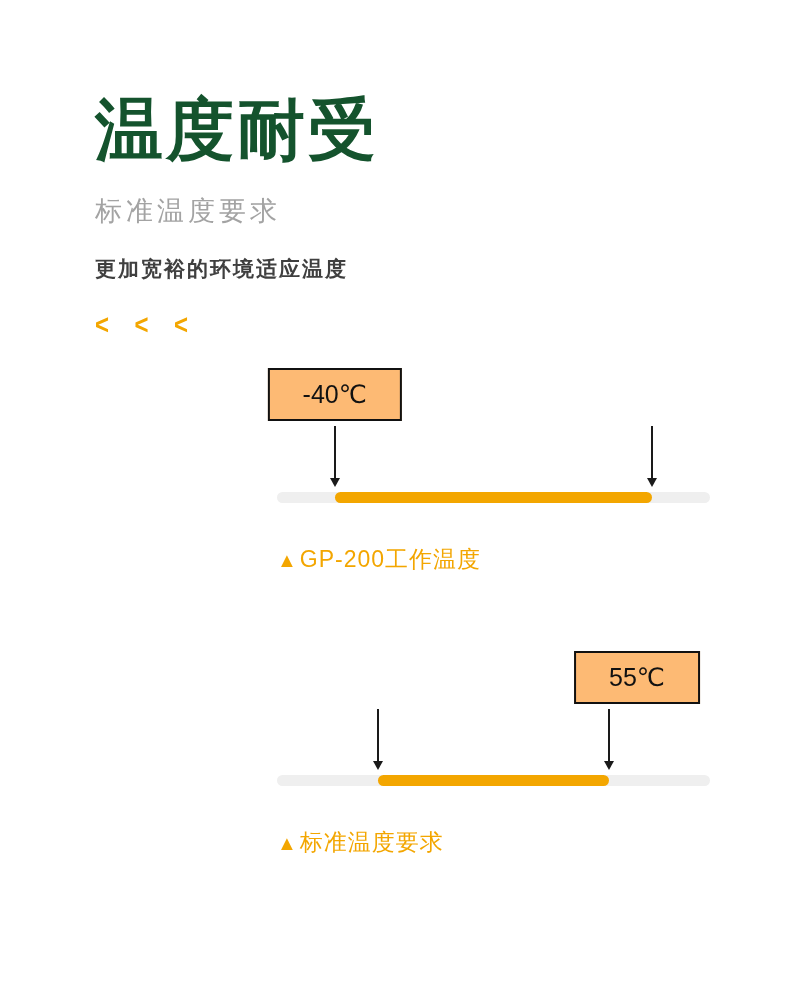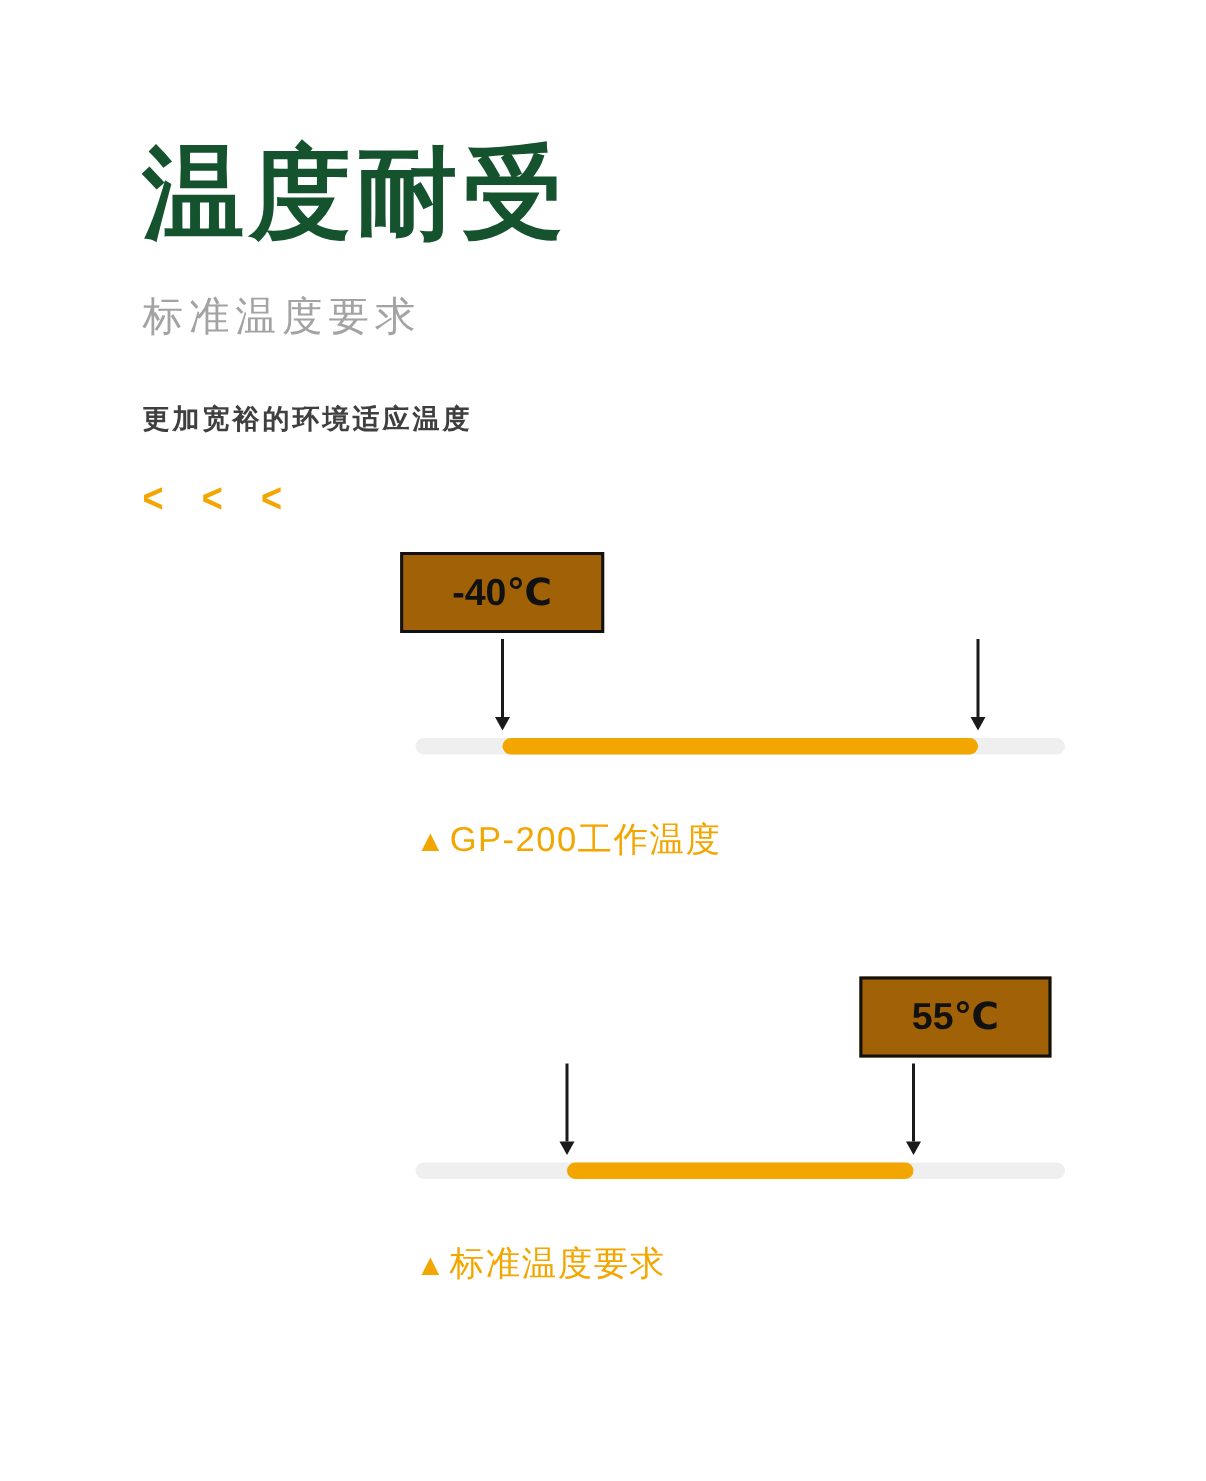--- a/index.html
+++ b/index.html
@@ -25,22 +25,22 @@
     letter-spacing: 3px;
     line-height: 1.1;
   }
   .subtitle {
     margin-top: 26px;
     font-size: 27px;
     color: #A3A3A3;
     letter-spacing: 4px;
   }
   .description {
-    margin-top: 38px;
-    font-size: 18px;
+    margin-top: 26px;
+    font-size: 21px;
     font-weight: 700;
     color: #3F3F3F;
     letter-spacing: 2px;
   }
   .chevrons { margin-top: 28px; }
   .chev {
     display: inline-block;
     margin-right: 21px;
     font-size: 24px;
     font-weight: 900;
@@ -55,25 +55,25 @@
     width: 433px;
     height: 215px;
   }
   #chart-0 { top: 368px; }
   #chart-1 { top: 651px; }
 
   .temp-box {
     position: absolute;
     top: 0;
     transform: translateX(-50%);
-    background: #a16207;
+    background: #fdba74;
     border: 2px solid #111111;
     padding: 10px 33px;
     font-size: 25px;
-    font-weight: 700;
+    font-weight: 400;
     color: #111111;
     white-space: nowrap;
     z-index: 2;
   }
 
   .arrow {
     position: absolute;
     top: 58px;
     height: 52px;
     width: 2px;

